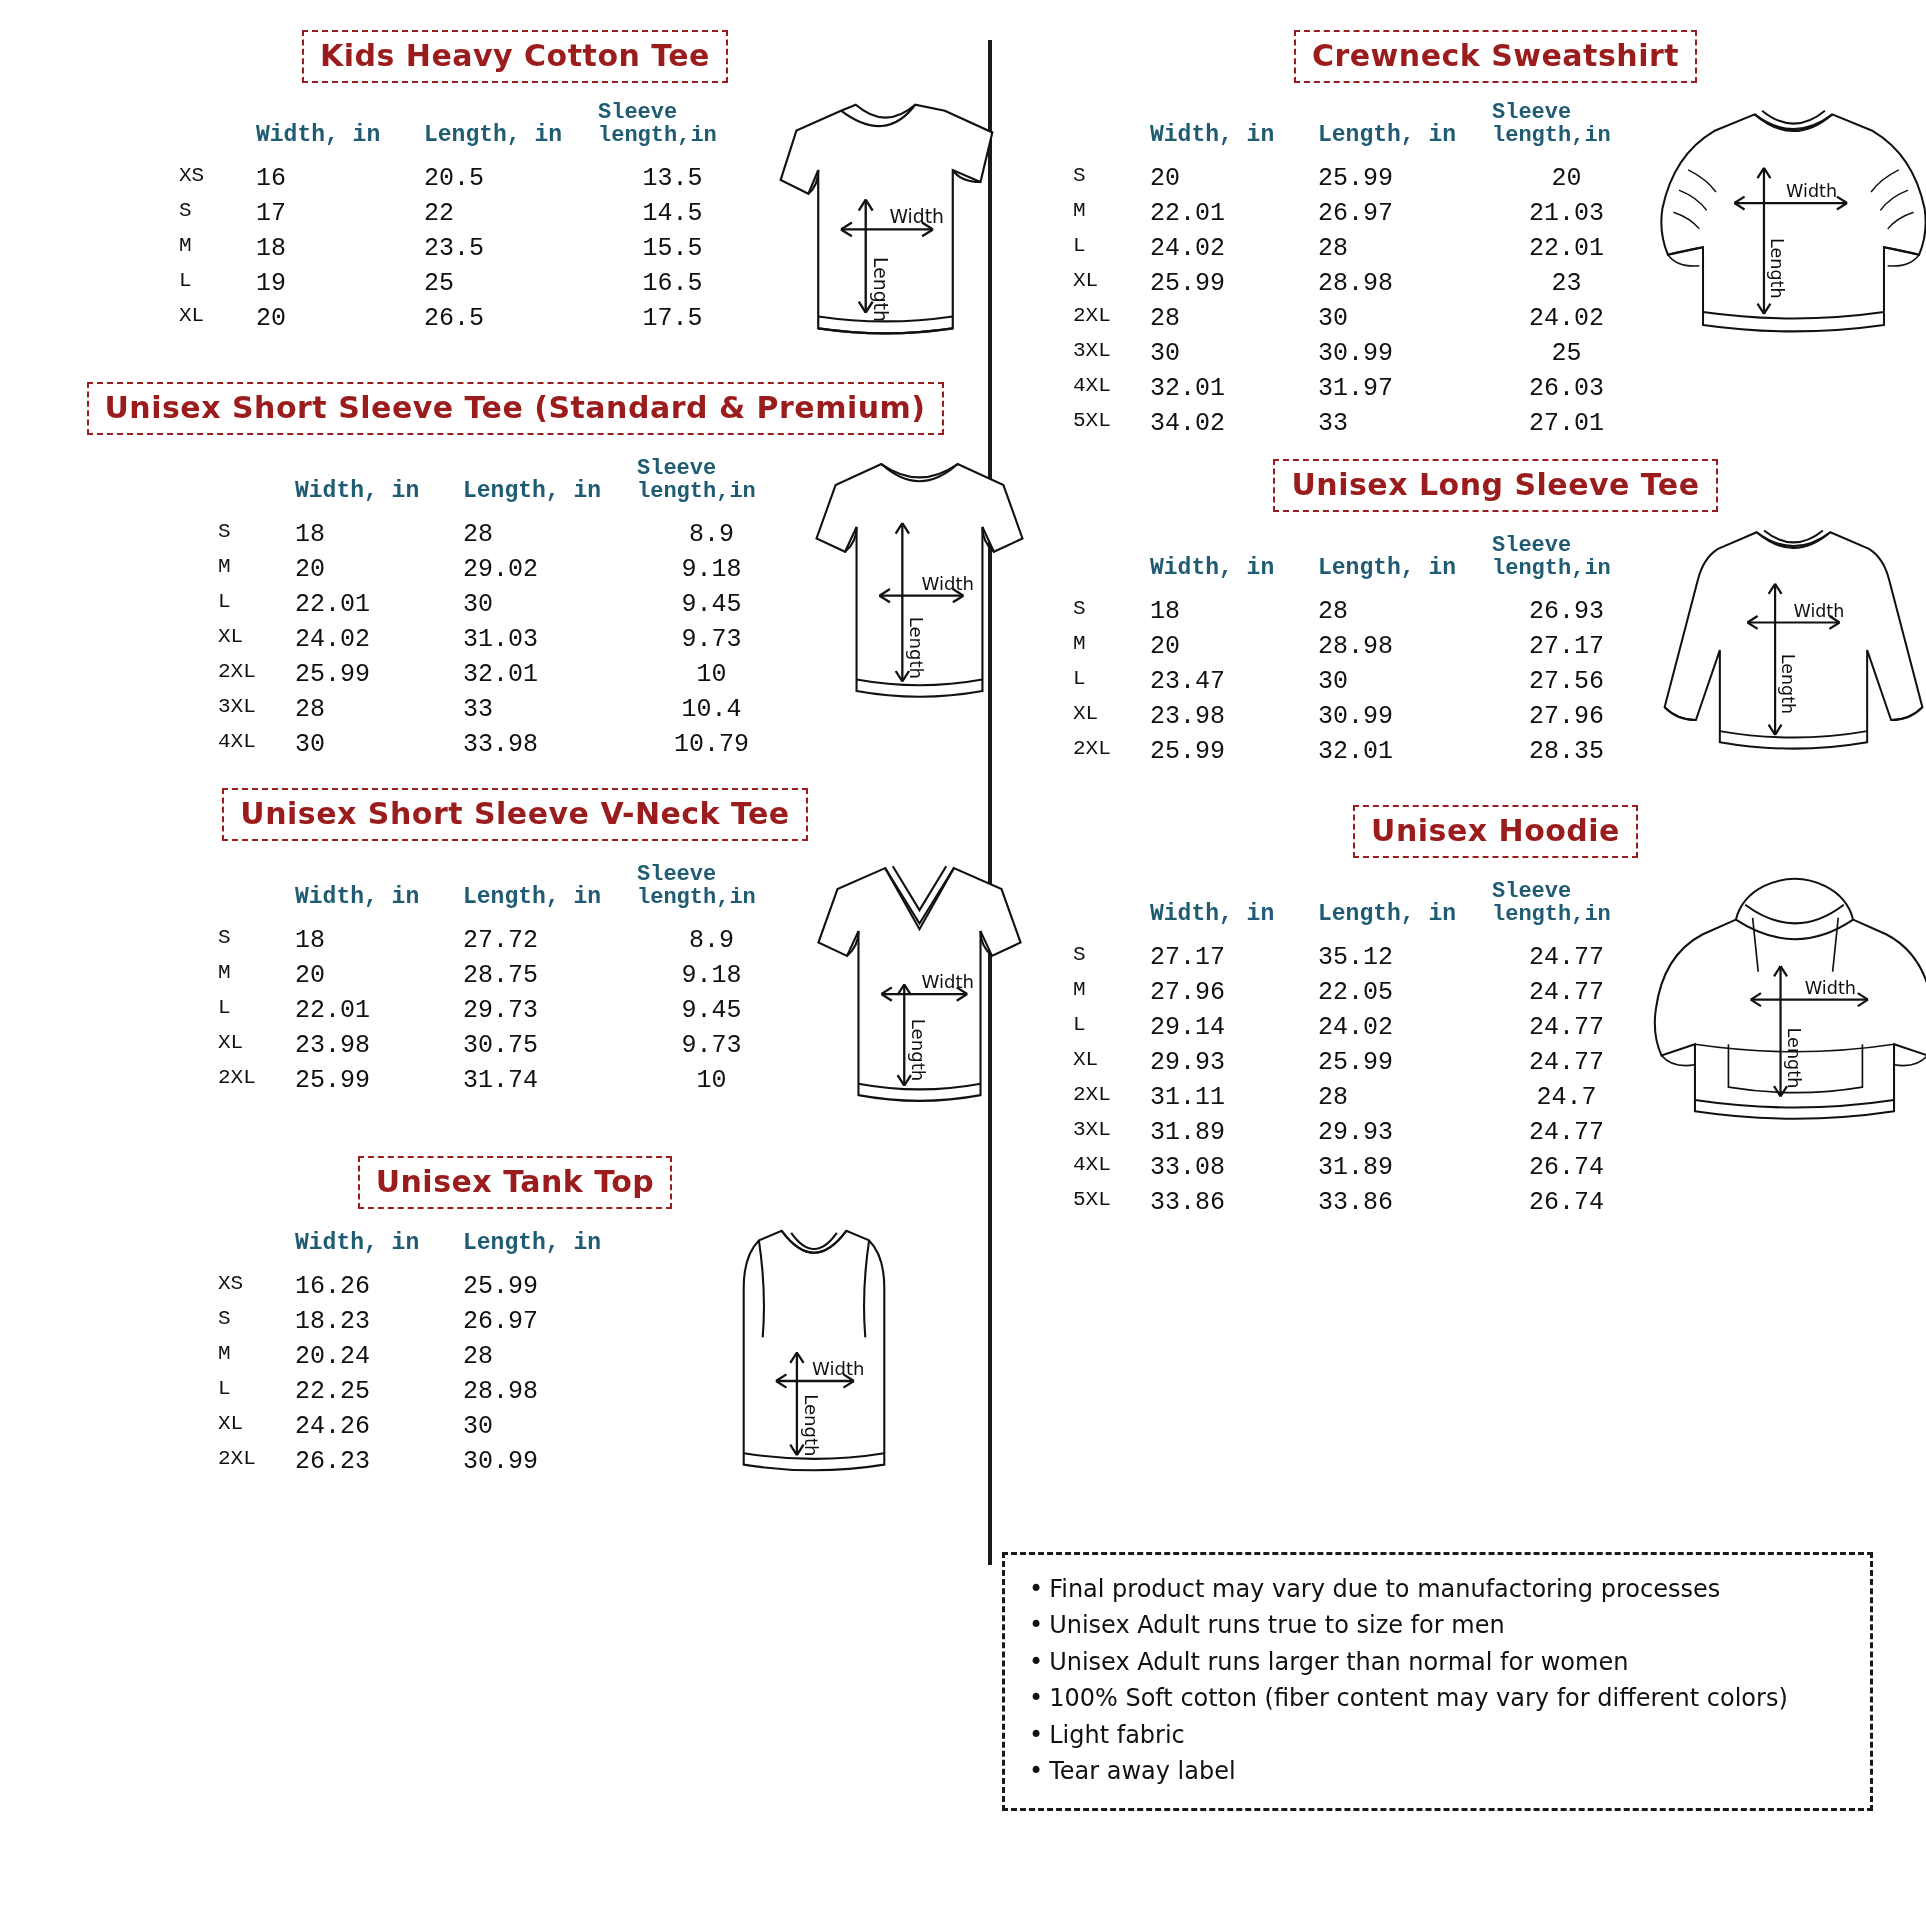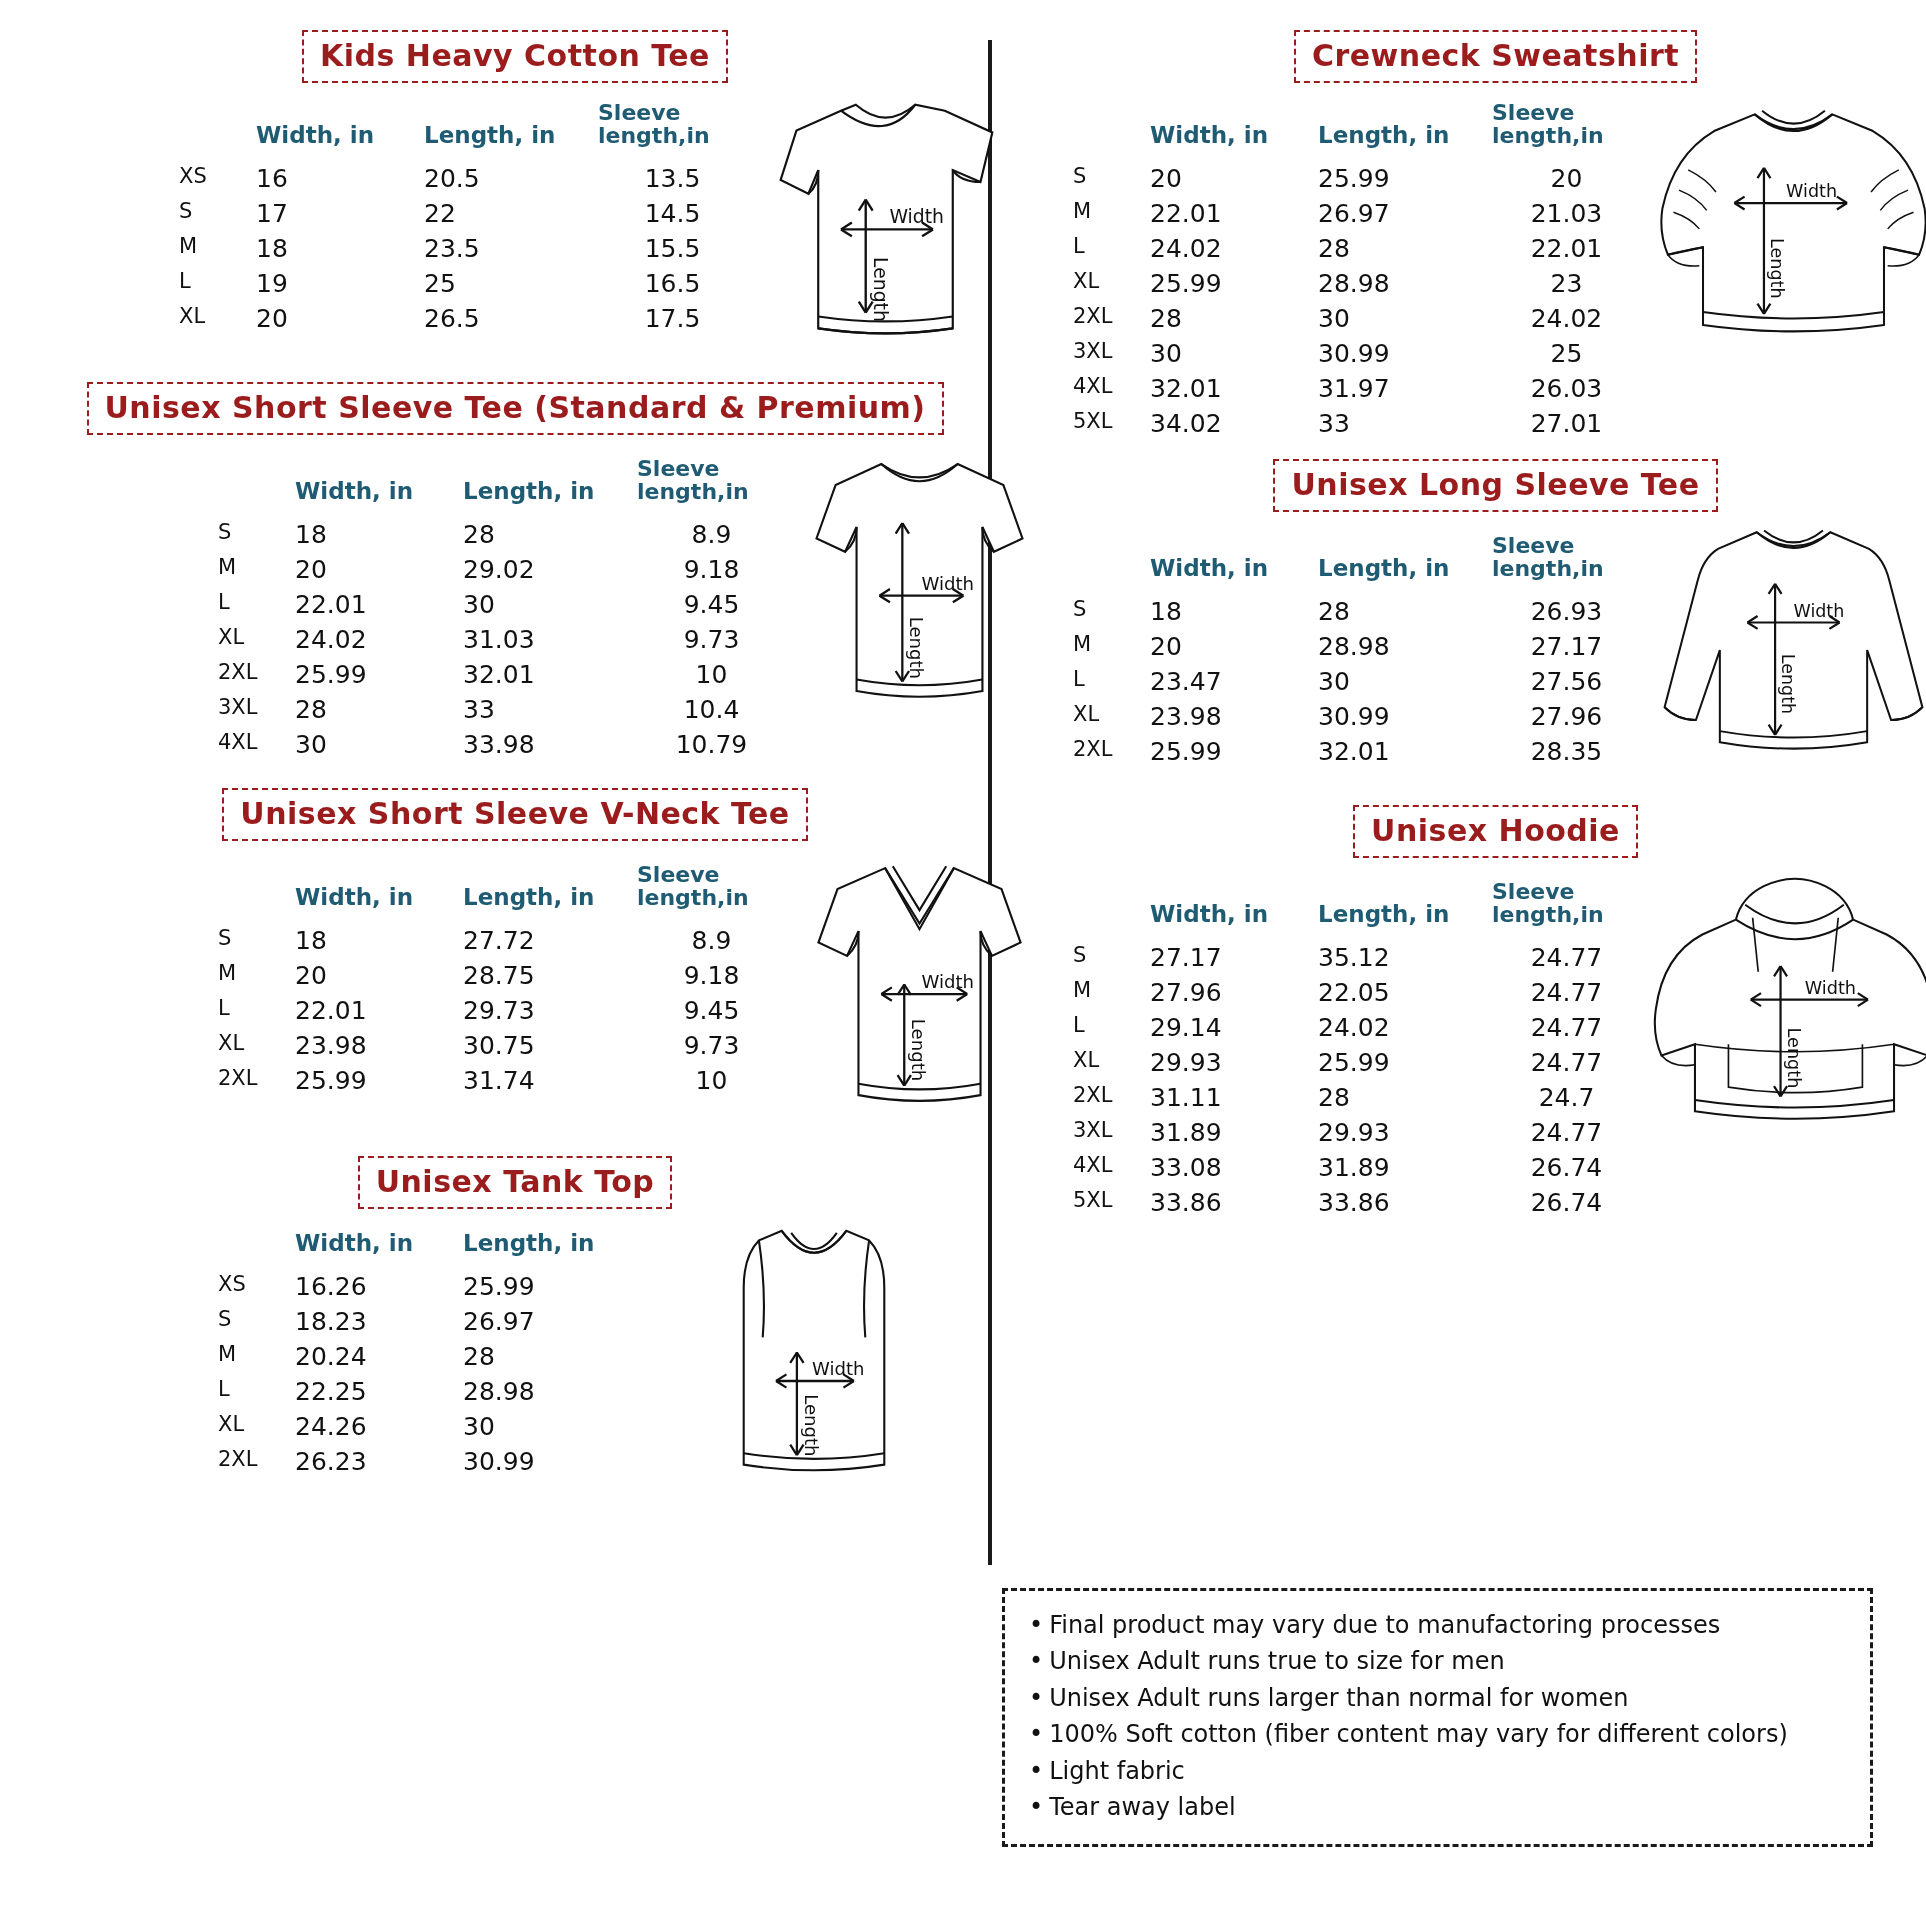--- a/index.html
+++ b/index.html
@@ -66,20 +66,21 @@
     padding: 6px 16px 8px 16px;
     white-space: nowrap;
   }
   .body-row {
     display: flex;
     flex-direction: row;
     align-items: flex-start;
   }
   .table-block {
     flex: 0 0 auto;
+    font-family: Liberation Mono, monospace;
   }
   table.size {
     border-collapse: collapse;
     font-size: 25px;
   }
   table.size th {
     color: #1f5c73;
     font-weight: bold;
     font-size: 23px;
     text-align: left;
@@ -109,21 +110,21 @@
     flex: 1 1 auto;
     display: flex;
     justify-content: center;
     align-items: flex-start;
   }
   .garment svg { display: block; }
 
   .notes {
     position: absolute;
     left: 1002px;
-    top: 1588px;
+    top: 1552px;
     width: 871px;
     border: 3px dashed #1a1a1a;
     padding: 16px 20px 18px 24px;
     box-sizing: border-box;
   }
   .notes ul {
     margin: 0;
     padding: 0;
     list-style: none;
   }

